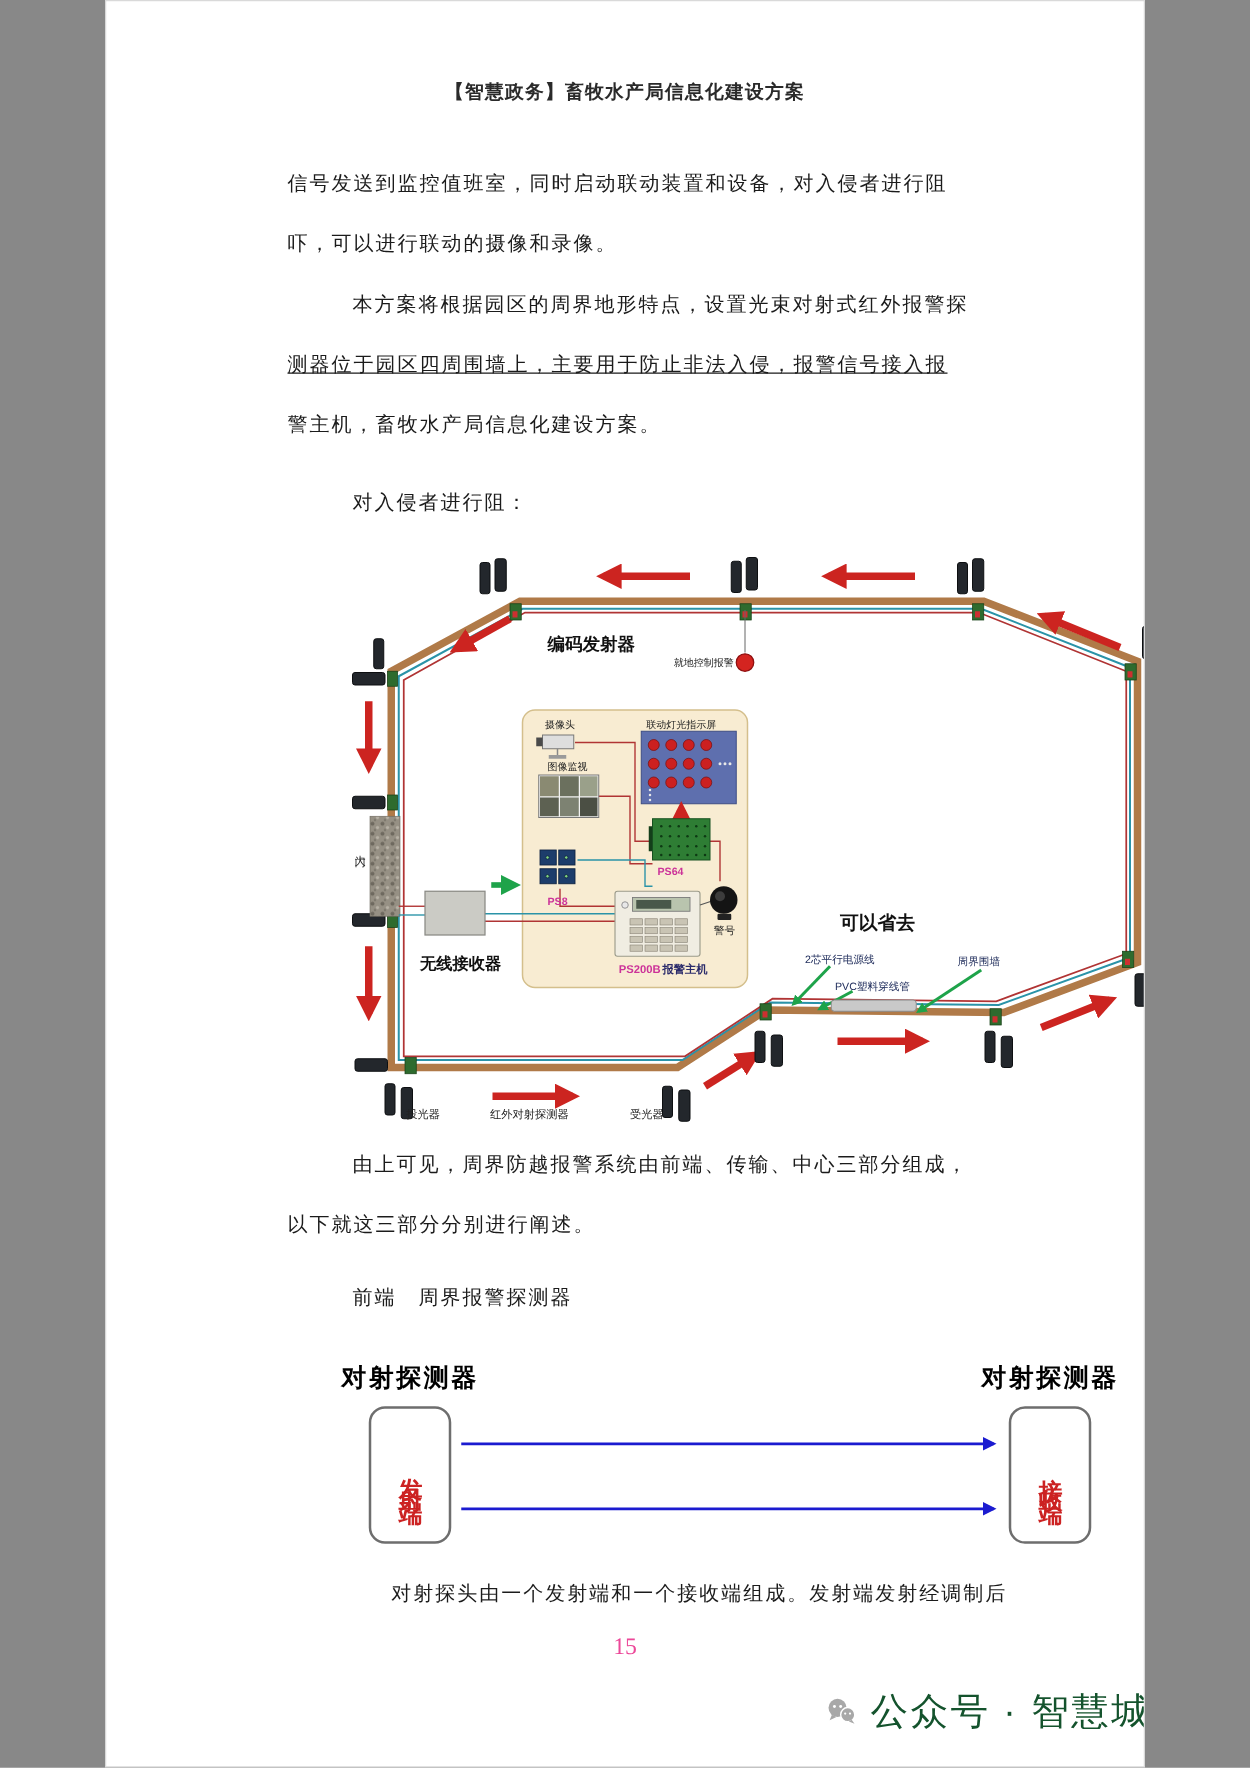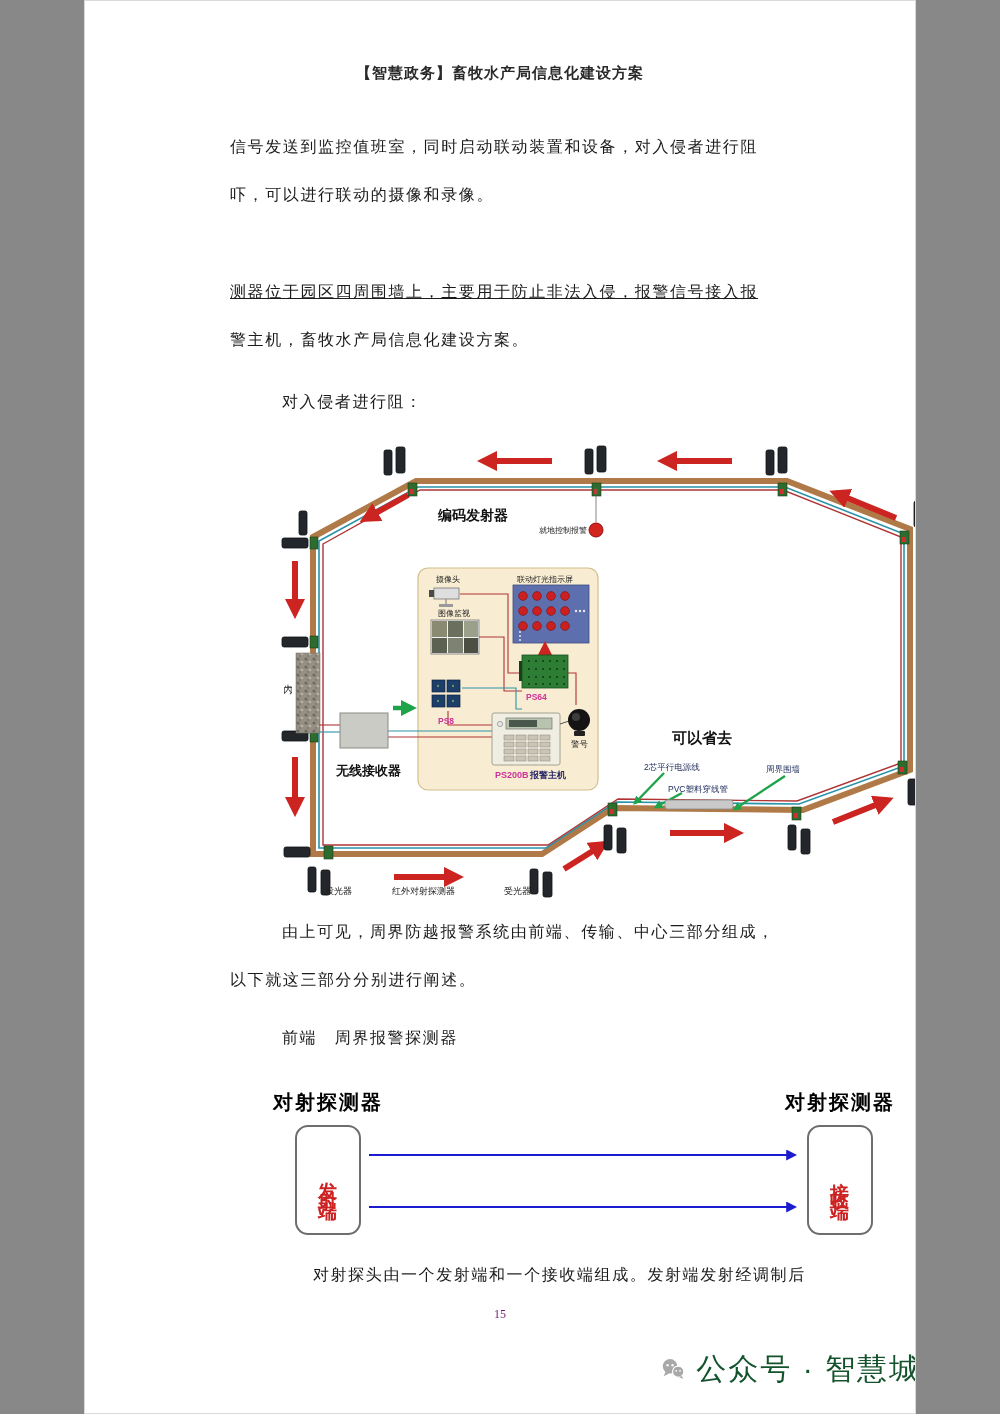--- a/index.html
+++ b/index.html
@@ -12,21 +12,21 @@
   .hdr{
     position:absolute;top:63px;left:0;right:0;text-align:center;
     font-size:15px;font-weight:700;color:#2a2a2a;letter-spacing:1px;
   }
   .line{
     position:absolute;font-size:16px;color:#1b1b1b;letter-spacing:1.6px;
     white-space:nowrap;font-family:"Liberation Serif","DejaVu Serif",serif;
   }
   .pnum{
     position:absolute;top:1306px;left:0;right:0;text-align:center;
-    font-size:12px;color:#701a75;
+    font-size:19px;color:#ec4899;
   }
   .d1{position:absolute;left:195px;top:440px;width:680px;height:470px;}
   .d2-title{
     position:absolute;font-family:"Liberation Sans","DejaVu Sans",sans-serif;
     font-size:20px;font-weight:700;color:#000000;letter-spacing:2px;white-space:nowrap;
   }
   .d2-box{
     position:absolute;width:62px;height:106px;background:#fff;
     border:2px solid #6e6e6e;border-radius:13px;
     display:flex;align-items:center;justify-content:center;
@@ -51,20 +51,21 @@
 </style>
 </head>
 <body>
 
 <div class="page">
 
   <div class="hdr">【智慧政务】畜牧水产局信息化建设方案</div>
 
   <div class="line" style="left:145px;top:136px;">信号发送到监控值班室，同时启动联动装置和设备，对入侵者进行阻</div>
   <div class="line" style="left:145px;top:184px;">吓，可以进行联动的摄像和录像。</div>
+  <div class="line" style="left:197px;top:233px;">本方案将根据园区的周界地形特点，设置光束对射式红外报警探</div>
   <div class="line" style="left:145px;top:281px;text-decoration:underline;">测器位于园区四周围墙上，主要用于防止非法入侵，报警信号接入报</div>
   <div class="line" style="left:145px;top:329px;">警主机，畜牧水产局信息化建设方案。</div>
   <div class="line" style="left:197px;top:391px;">对入侵者进行阻：</div>
   <div class="line" style="left:197px;top:921px;">由上可见，周界防越报警系统由前端、传输、中心三部分组成，</div>
   <div class="line" style="left:145px;top:969px;">以下就这三部分分别进行阐述。</div>
   <div class="line" style="left:197px;top:1027px;">前端　周界报警探测器</div>
   <div class="line" style="left:197px;top:1264px;margin-left:31px;">对射探头由一个发射端和一个接收端组成。发射端发射经调制后</div>
 
   <svg class="d1" viewBox="0 0 680 470">
     <defs>

